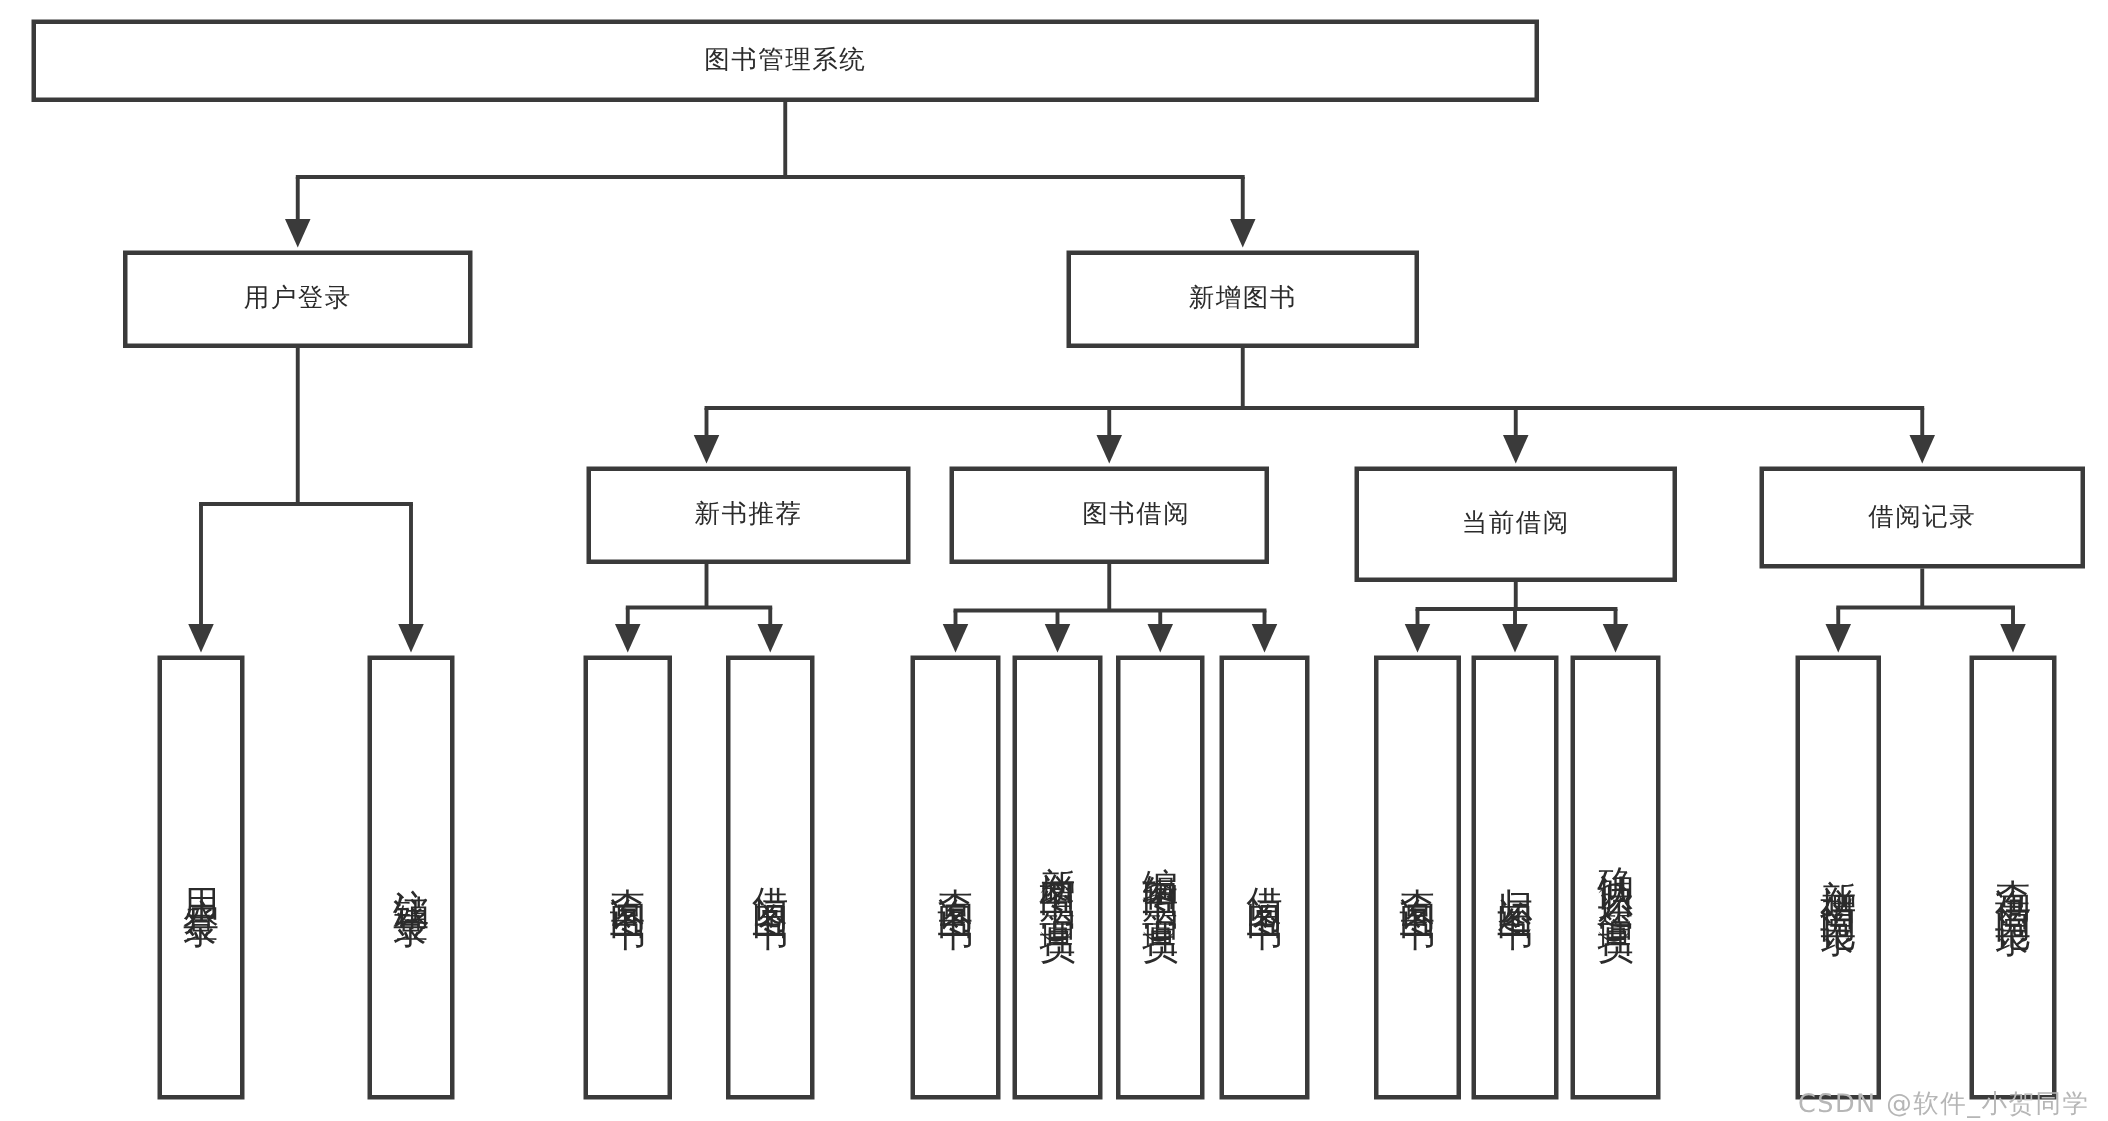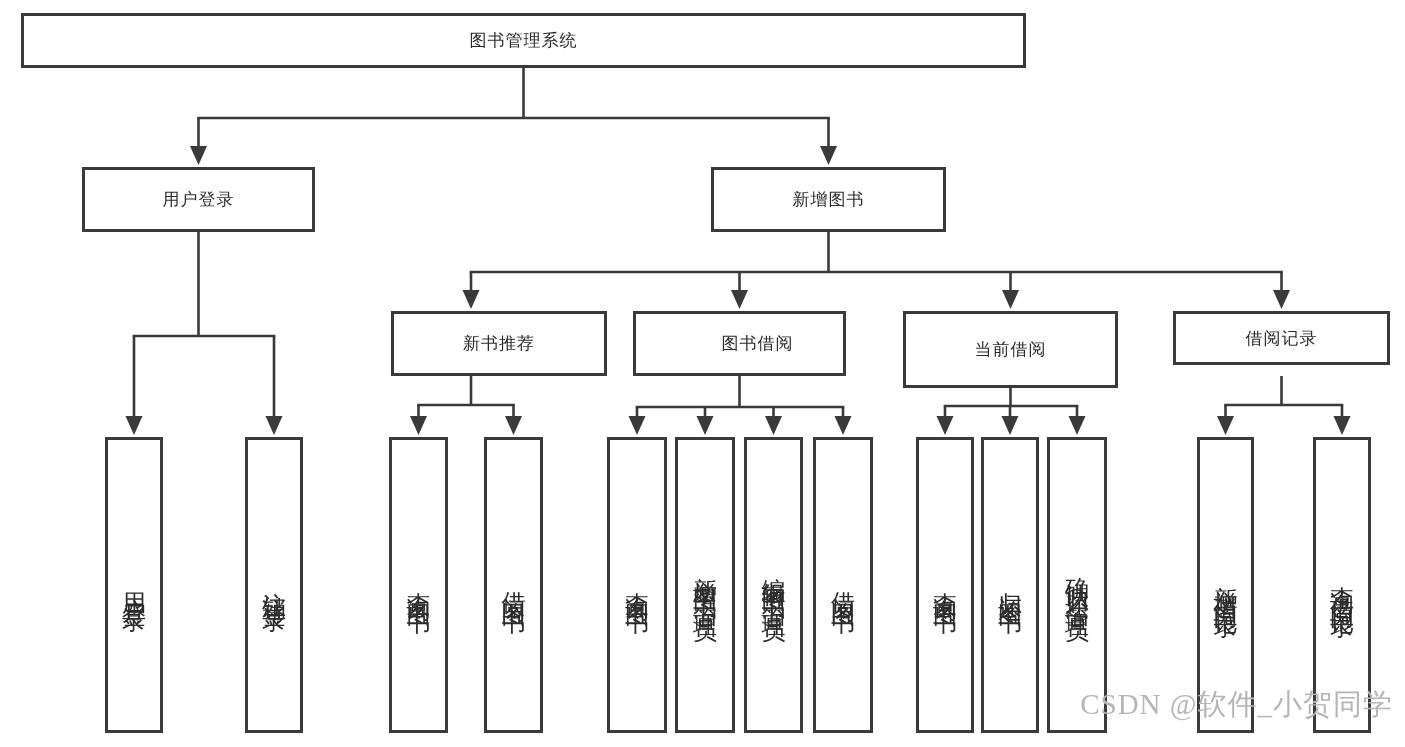--- a/index.html
+++ b/index.html
@@ -20,24 +20,24 @@
     z-index:2;
   }
   .node .node-label{
     font-size:17px;letter-spacing:1px;white-space:nowrap;line-height:1;
   }
   .node.vertical .node-label{
     writing-mode:vertical-rl;text-orientation:mixed;
     font-size:24px;letter-spacing:6px;white-space:nowrap;
   }
   .watermark{
-    position:absolute;right:12px;bottom:22px;
-    font-size:29px;letter-spacing:1px;
+    position:absolute;right:12px;bottom:0;
+    font-size:17px;letter-spacing:1px;
     color:var(--wm,#b6b6b6);
-    z-index:5;white-space:nowrap;font-family:Liberation Serif, serif;
+    z-index:5;white-space:nowrap;
   }
 </style>
 </head>
 <body>
 
 <div class="stage">
   <svg class="connectors" xmlns="http://www.w3.org/2000/svg" width="1405" height="747" viewBox="0 0 1405 747" aria-hidden="true">
       <line x1="523.5" y1="68" x2="523.5" y2="118" stroke="#3a3a3a" stroke-width="2.6"></line>
       <line x1="197.2" y1="118" x2="829.8" y2="118" stroke="#3a3a3a" stroke-width="2.6"></line>
       <line x1="198.5" y1="118" x2="198.5" y2="151" stroke="#3a3a3a" stroke-width="2.6"></line>
@@ -110,21 +110,21 @@
     </div>
     <div class="node" style="left: 359px; top: 311px; width: 216px; height: 65px; margin-left: 32px;">
       <span class="node-label">新书推荐</span>
     </div>
     <div class="node" style="left: 633px; top: 311px; width: 213px; height: 65px; padding-left: 36px;">
       <span class="node-label">图书借阅</span>
     </div>
     <div class="node" style="left: 903px; top: 311px; width: 215px; height: 77px;">
       <span class="node-label">当前借阅</span>
     </div>
-    <div class="node" style="left: 1173px; top: 311px; width: 217px; height: 54px; text-align: center;">
+    <div class="node" style="left: 1173px; top: 311px; width: 217px; height: 68px; text-align: center;">
       <span class="node-label">借阅记录</span>
     </div>
     <div class="node vertical" style="left: 389px; top: 437px; width: 59px; height: 296px;">
       <span class="node-label">查询图书</span>
     </div>
     <div class="node vertical" style="left: 484px; top: 437px; width: 59px; height: 296px;">
       <span class="node-label">借阅图书</span>
     </div>
     <div class="node vertical" style="left: 607px; top: 437px; width: 60px; height: 296px;">
       <span class="node-label">查询图书</span>

